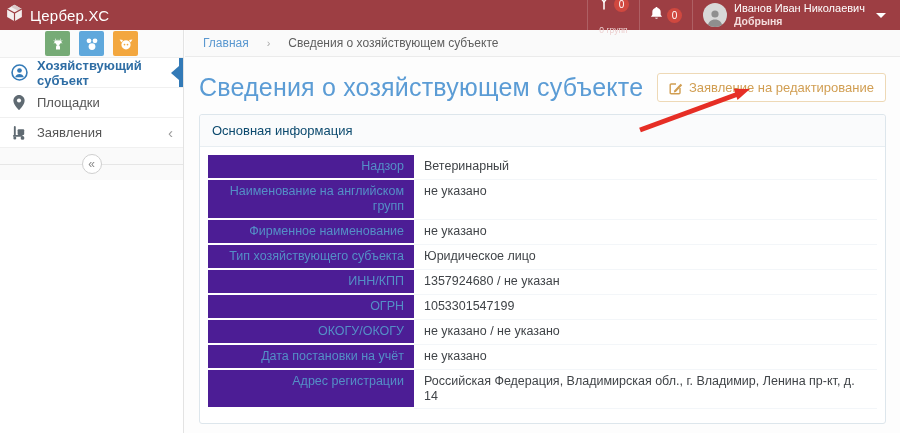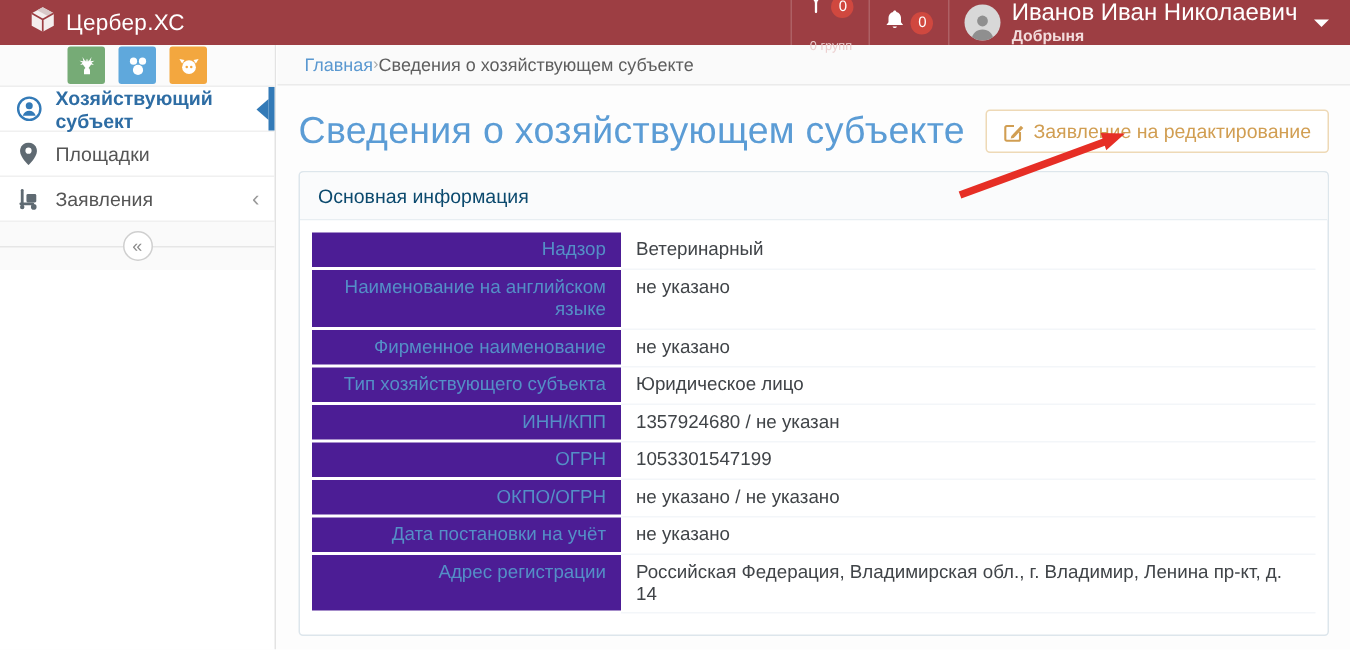--- a/index.html
+++ b/index.html
@@ -2,35 +2,35 @@
 <html lang="ru"><head>
 <meta charset="utf-8">
 <style>
   * { box-sizing: border-box; margin: 0; padding: 0; }
   html, body { width: 900px; height: 433px; overflow: hidden; }
   body { font-family: "Liberation Sans", sans-serif; background: #fdfdfd; position: relative; }
 
   
   .topbar { position: absolute; top: 0; left: 0; width: 900px; height: 30px;
             background: #9d3e43; display: flex; align-items: stretch; color: #fff; z-index: 30; }
-  .logo { width: 185px; display: flex; align-items: center; padding-left: 20px; gap: 7px; cursor: pointer; }
+  .logo { width: 185px; display: flex; align-items: center; padding-left: 6px; gap: 7px; cursor: pointer; }
   .logo-text { font-size: 15px; color: #fff; letter-spacing: .2px; }
   .topbar-spacer { flex: 1; }
   .top-block { display: flex; flex-direction: column; align-items: center; justify-content: center;
                padding: 0 10px; border-left: 1px solid rgba(255,255,255,.18); cursor: pointer; }
   .top-block-row { display: flex; align-items: center; gap: 4px; }
   .badge { min-width: 15px; height: 15px; border-radius: 50%; background: #d0483f; color: #fff;
            font-size: 10px; line-height: 15px; text-align: center; padding: 0 2px; }
   .top-caption { font-size: 8.5px; color: #eccfcf; margin-top: 11px; }
   .user-block { display: flex; flex-direction: row; align-items: center; gap: 7px; padding: 0 14px 0 10px;
                 border-left: 1px solid rgba(255,255,255,.18); cursor: pointer; }
   .avatar { width: 24px; height: 24px; border-radius: 50%; background: #d8d8d8; overflow: hidden; flex: none;
             display: flex; align-items: flex-end; justify-content: center; }
   .user-lines { display: flex; flex-direction: column; line-height: 1.2; }
-  .user-name { font-size: 16px; color: #fff; white-space: nowrap; }
+  .user-name { font-size: 11px; color: #fff; white-space: nowrap; }
   .user-org  { font-size: 10.5px; color: #f3dcdc; font-weight: bold; }
   .caret-down { width: 0; height: 0; border-left: 5px solid transparent; border-right: 5px solid transparent;
                 border-top: 5px solid #fff; margin-left: 4px; }
 
   
   .sidebar { position: absolute; top: 30px; left: 0; width: 184px; height: 403px;
              background: #fff; border-right: 1px solid #e3e3e3; }
   .species-strip { height: 28px; background: #fbfbfb; border-bottom: 1px solid #eee;
                    display: flex; align-items: center; justify-content: center; gap: 9px; }
   .species-btn { width: 25px; height: 25px; border-radius: 2px; border: none; cursor: pointer;
@@ -54,21 +54,21 @@
   .collapse-row { position: relative; height: 32px; background: #fafafa; }
   .collapse-row::before { content: ""; position: absolute; left: 0; right: 0; top: 50%;
                border-top: 1px solid #e6e6e6; }
   .collapse-btn { position: absolute; left: 50%; top: 50%; transform: translate(-50%,-50%);
                width: 20px; height: 20px; border-radius: 50%; background: #fff; border: 1px solid #cfcfcf;
                color: #8a8a8a; font-size: 12px; line-height: 18px; text-align: center; cursor: pointer; }
 
   
   .main { position: absolute; top: 30px; left: 185px; width: 715px; height: 403px; background: #fdfdfd; }
   .breadcrumb-bar { height: 27px; background: #fafafa; border-bottom: 1px solid #ebebeb;
-               display: flex; align-items: center; padding: 0 18px; font-size: 12px; gap: 0; }
+               display: flex; align-items: center; padding: 0 18px; font-size: 12px; gap: 18px; }
   .bc-link { color: #5a98d0; text-decoration: none; cursor: pointer; }
   .bc-sep { color: #a9a9a9; font-size: 11px; }
   .bc-current { color: #5e5e5e; }
 
   .content { padding: 0 14px; position: relative; }
   .page-header { display: flex; align-items: center; justify-content: space-between; margin-top: 16px; }
   .page-title { font-size: 25px; font-weight: 400; color: #5b9cd5; letter-spacing: .2px; }
   .edit-btn { display: inline-flex; align-items: center; gap: 6px; background: #fff;
               border: 1px solid #eed9b6; color: #d19e52; border-radius: 3px; font-size: 13px;
               padding: 6px 11px; cursor: pointer; font-family: inherit; }
@@ -233,41 +233,41 @@
     <div class="panel">
       <div class="panel-heading">Основная информация</div>
       <div class="panel-body">
         <table class="info">
           <tbody>
               <tr>
                 <td class="lbl">Надзор</td>
                 <td class="val">Ветеринарный</td>
               </tr>
               <tr>
-                <td class="lbl">Наименование на английском языке</td>
+                <td class="lbl">Наименование на английском групп</td>
                 <td class="val">не указано</td>
               </tr>
               <tr>
                 <td class="lbl">Фирменное наименование</td>
                 <td class="val">не указано</td>
               </tr>
               <tr>
                 <td class="lbl">Тип хозяйствующего субъекта</td>
                 <td class="val">Юридическое лицо</td>
               </tr>
               <tr>
                 <td class="lbl">ИНН/КПП</td>
                 <td class="val">1357924680 / не указан</td>
               </tr>
               <tr>
                 <td class="lbl">ОГРН</td>
                 <td class="val">1053301547199</td>
               </tr>
               <tr>
-                <td class="lbl">ОКПО/ОГРН</td>
+                <td class="lbl">ОКОГУ/ОКОГУ</td>
                 <td class="val">не указано / не указано</td>
               </tr>
               <tr>
                 <td class="lbl">Дата постановки на учёт</td>
                 <td class="val">не указано</td>
               </tr>
               <tr>
                 <td class="lbl">Адрес регистрации</td>
                 <td class="val">Российская Федерация, Владимирская обл., г. Владимир, Ленина пр-кт, д. 14</td>
               </tr>

